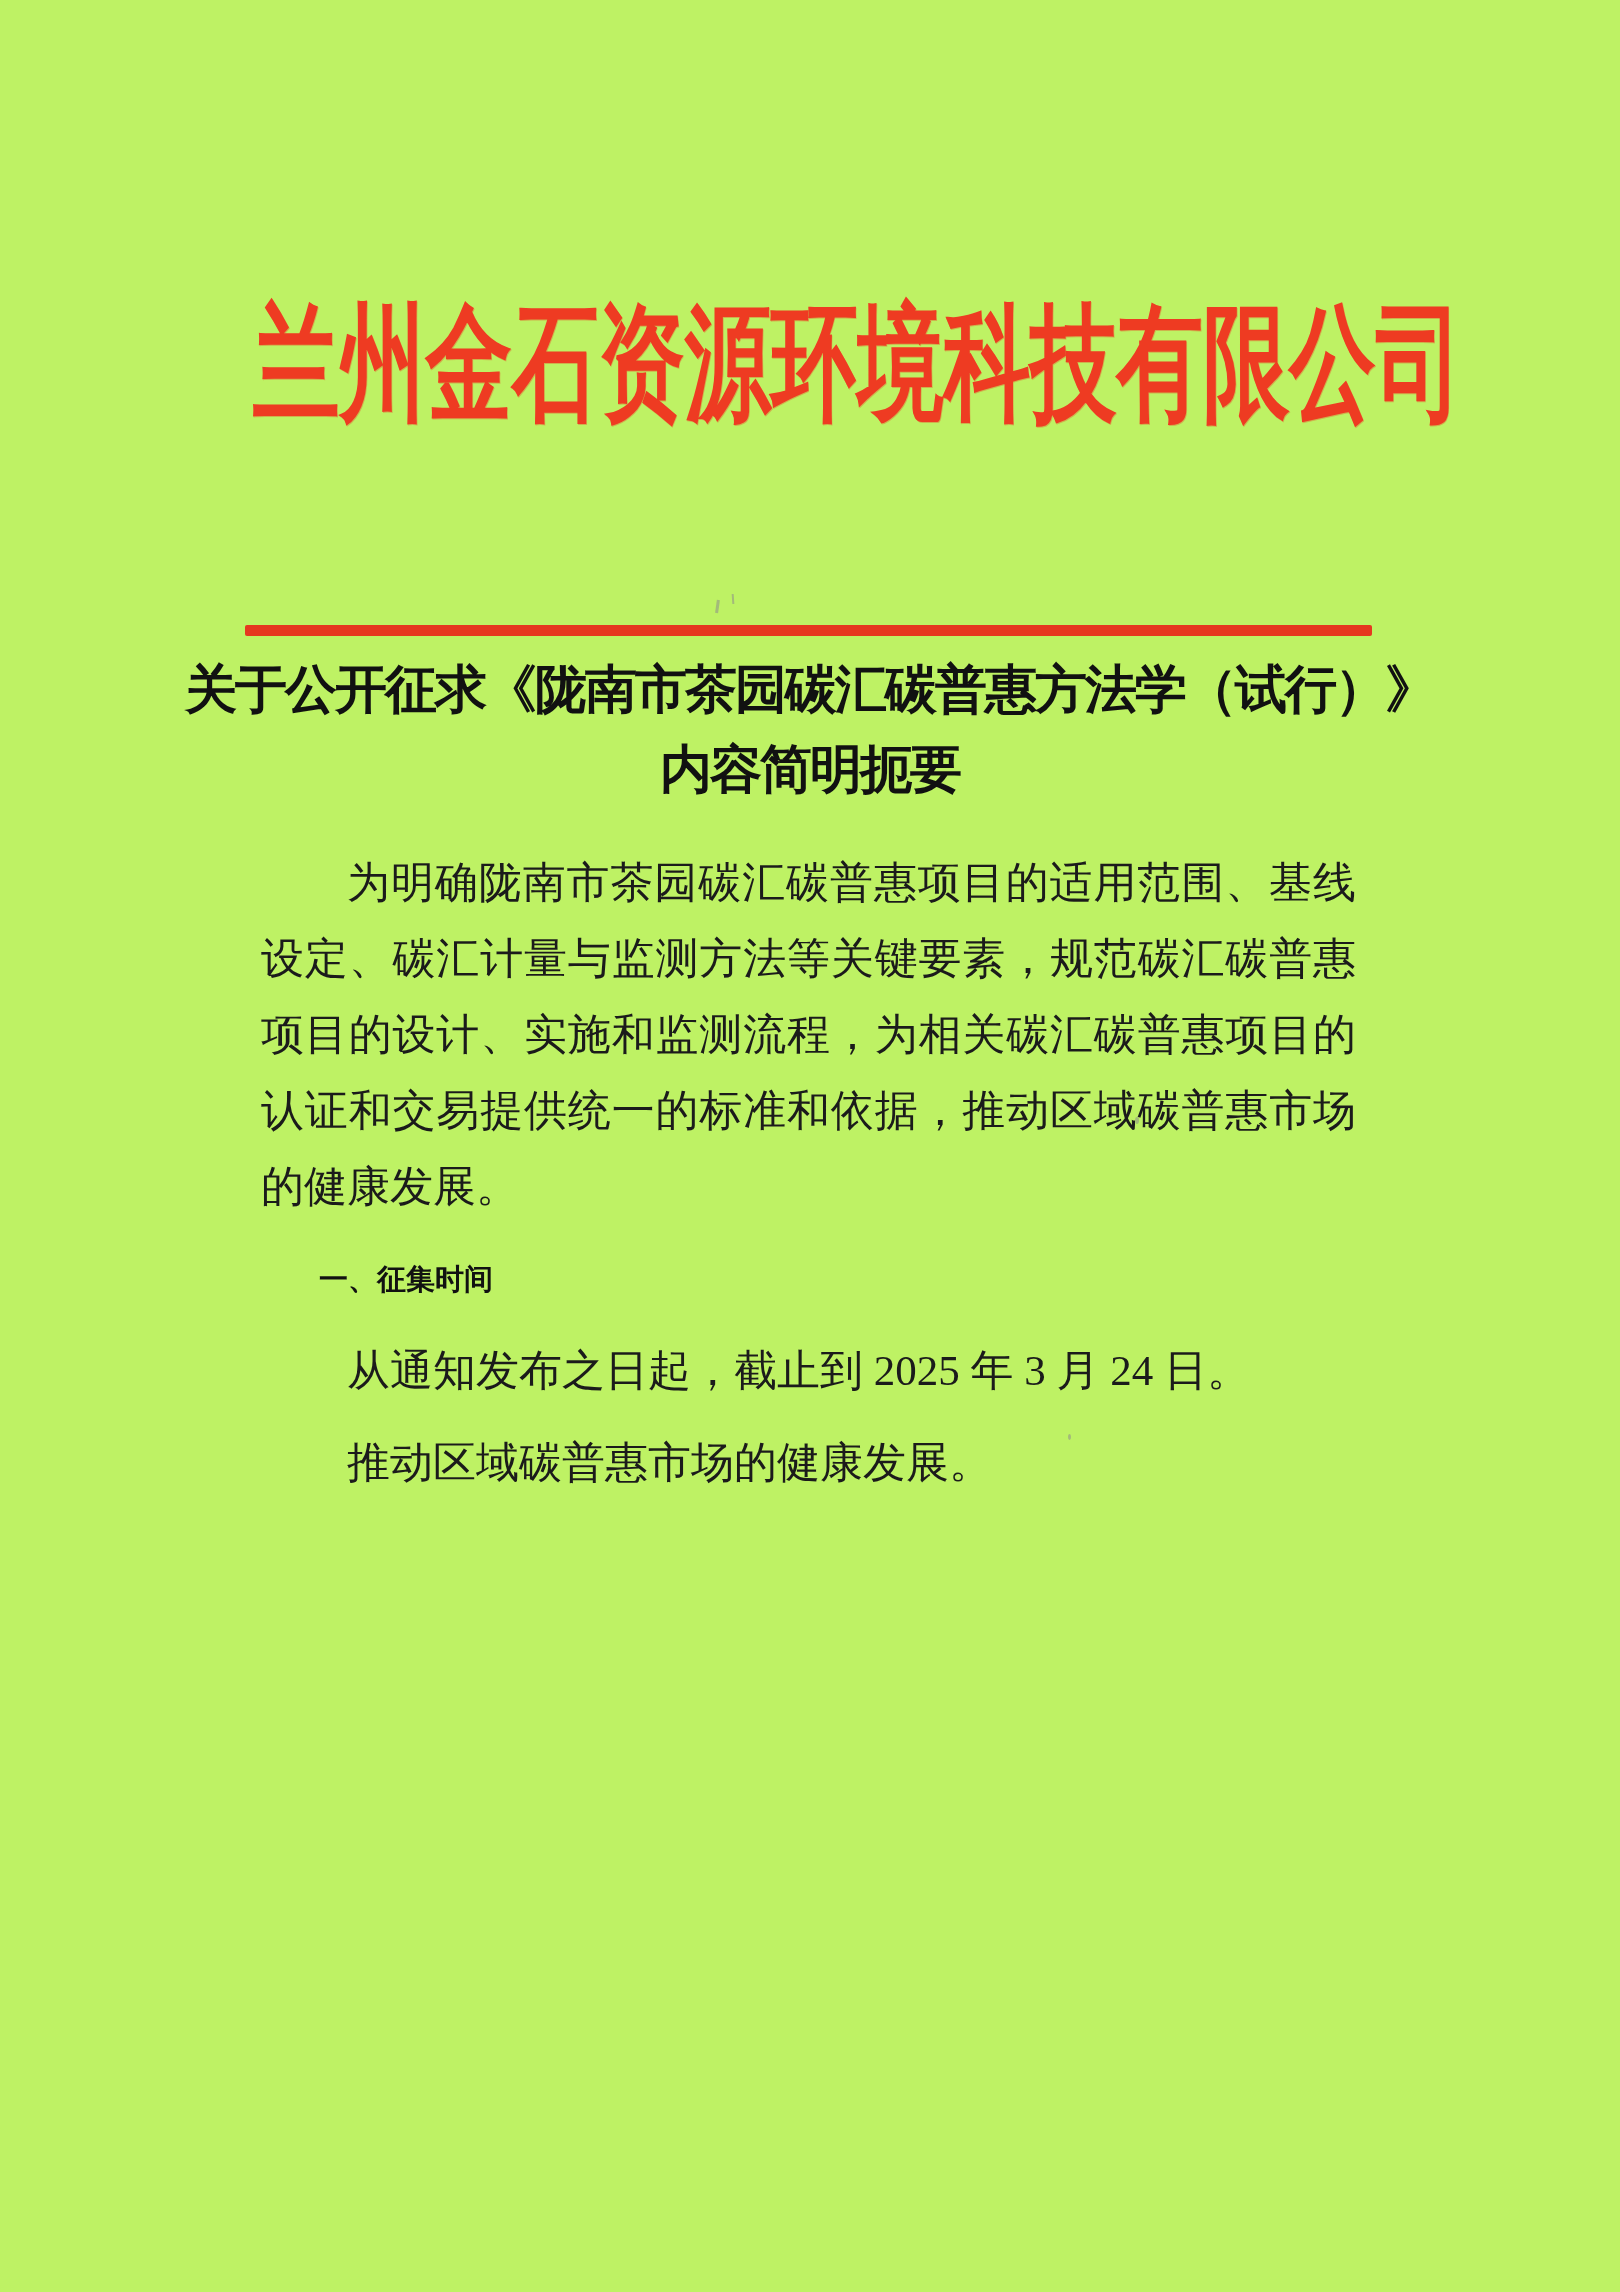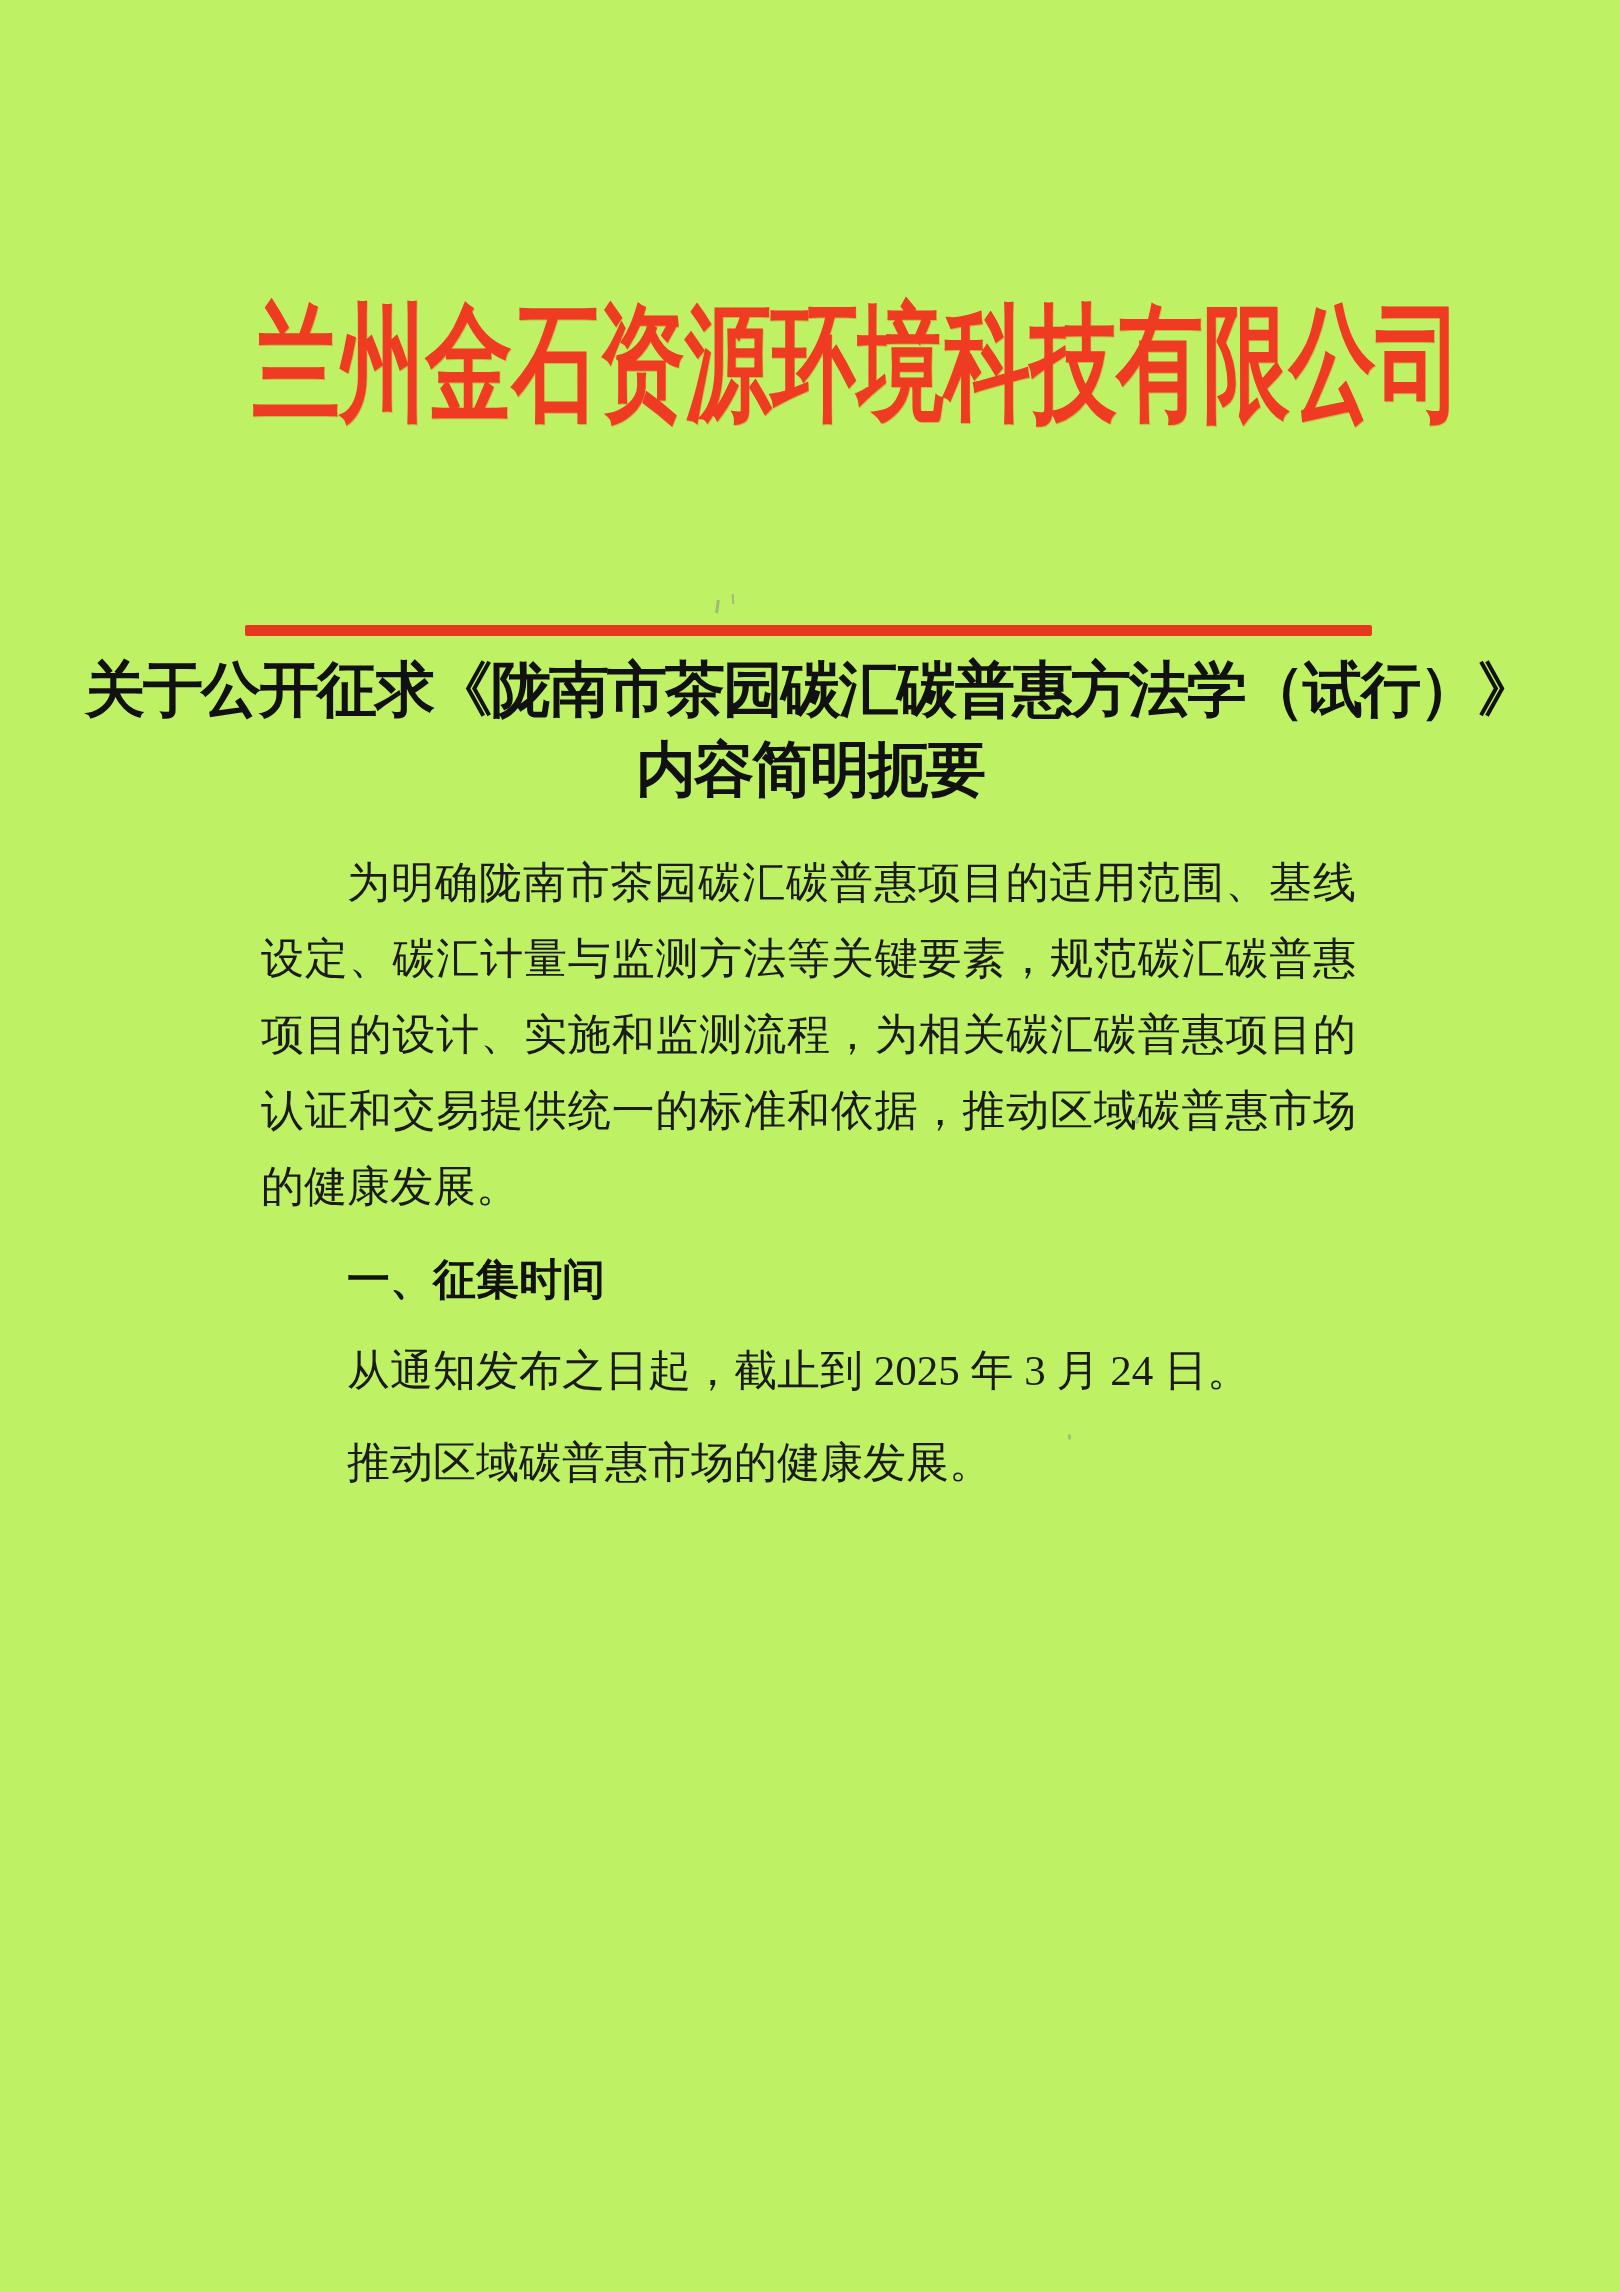--- a/index.html
+++ b/index.html
@@ -41,21 +41,21 @@
     background: #e5381f;
     border-radius: 2px;
   }
   
   .title {
     position: absolute;
     left: 0;
     top: 650px;
     width: 1620px;
     text-align: center;
-    font-size: 60px;
+    font-size: 52px;
     line-height: 80px;
     font-weight: 700;
     letter-spacing: -2px;
     color: #111111;
     font-family: "Liberation Serif", "DejaVu Serif", serif;
   }
   
   .body-block {
     position: absolute;
     left: 245px;
@@ -67,21 +67,21 @@
     color: #1b1b1b;
   }
   .para {
     margin: 16px;
     padding: 0;
     text-indent: 2em;
   }
   .heading {
     font-family: "DejaVu Sans", "Liberation Sans", sans-serif;
     font-weight: 700;
-    font-size: 43px;
+    font-size: 29px;
     color: #111111;
   }
   
   .speck {
     position: absolute;
     background: #8d8d8d;
     opacity: 0.55;
   }
   .speck.tick1 { left: 716px; top: 600px; width: 2.9px; height: 12.7px; transform: rotate(8deg); }
   .speck.tick2 { left: 732px; top: 594px; width: 2px; height: 9.8px; transform: rotate(-4deg); }

